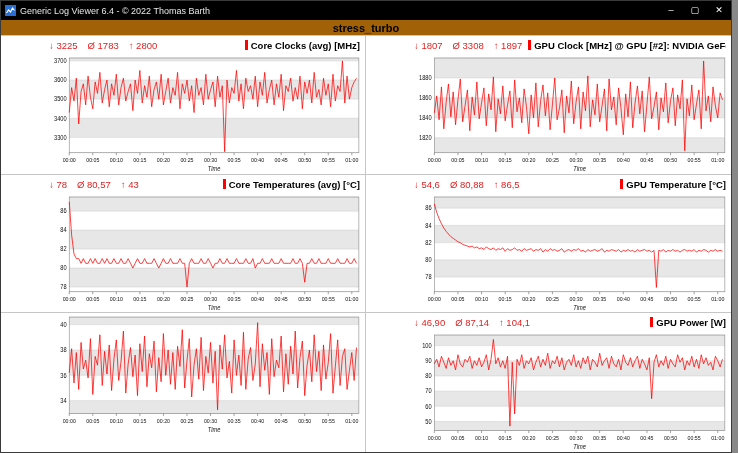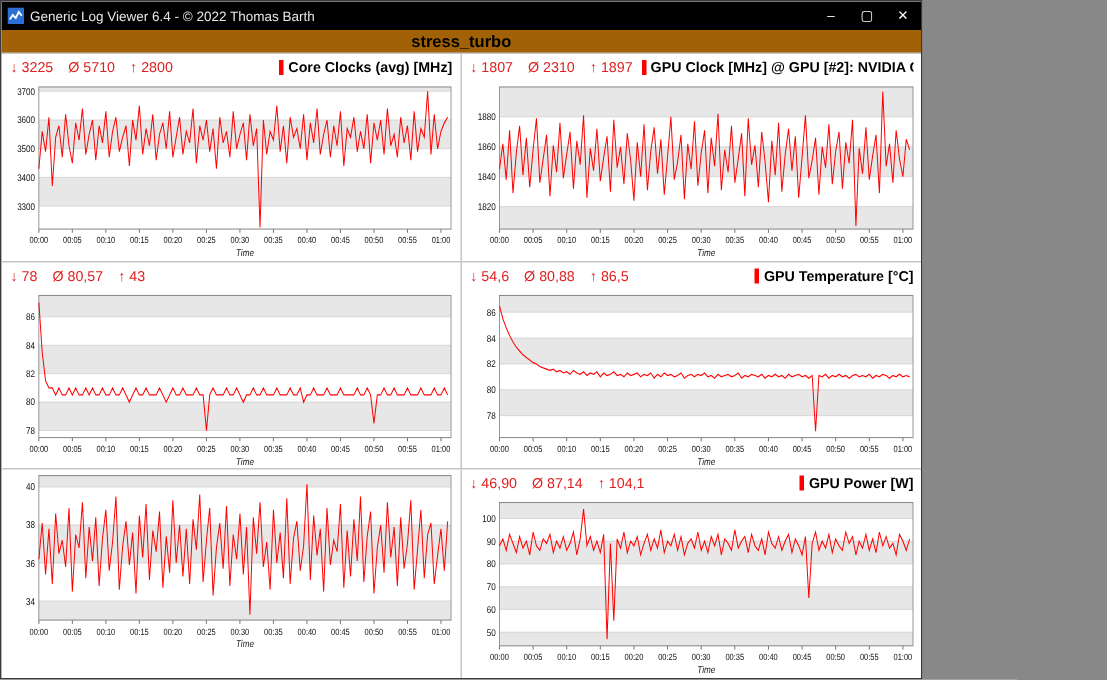--- a/index.html
+++ b/index.html
@@ -1,27 +1,27 @@
 <!DOCTYPE html>
 <html><head>
 <meta charset="utf-8">
 <style>
   html,body{margin:0;padding:0;background:#888;}
-  .window{width:615px;height:453px;box-sizing:border-box;display:flex;flex-direction:column;
+  .window{width:732px;height:453px;box-sizing:border-box;display:flex;flex-direction:column;
     background:#fff;border:1px solid #3a3a3a;font-family:"Liberation Sans",sans-serif;overflow:hidden;}
   .titlebar{height:19px;flex:none;background:#000;color:#eee;display:flex;align-items:center;padding-left:4px;}
   .app-icon{width:11px;height:11px;flex:none;margin-right:4px;}
   .title-text{font-size:9px;color:#e6e6e6;white-space:nowrap;}
   .win-controls{margin-left:auto;display:flex;height:100%;}
   .win-btn{width:24px;text-align:center;font-size:9px;line-height:19px;color:#fff;cursor:default;}
   .tabheader{height:15px;flex:none;background:#a16207;border-bottom:1px solid #c6c6c6;
     display:flex;align-items:center;justify-content:center;font-size:11px;font-weight:bold;color:#000;}
   .grid{flex:1;display:grid;grid-template-columns:1fr 1fr;grid-template-rows:repeat(3,1fr);background:#fff;}
   .cell{border-right:1px solid #c6c6c6;border-bottom:1px solid #c6c6c6;display:flex;flex-direction:column;
-    overflow:hidden;min-width:0;min-height:0;}
+    overflow:hidden;min-width:0;min-height:0;padding-left:42px;}
   .cell:nth-child(even){border-right:none;}
   .cell:nth-child(n+5){border-bottom:none;}
   .panel-header{height:17px;flex:none;display:flex;justify-content:space-between;align-items:center;
     padding:1px 5px 0 6px;min-width:0;}
   .stats{display:flex;gap:10px;color:#e01f1f;font-size:9.5px;white-space:nowrap;flex:none;}
   .legend{display:flex;align-items:flex-start;gap:3px;min-width:0;margin-left:6px;}
   .legend-mark{width:3px;height:10px;background:#ff0000;flex:none;}
   .legend-title{font-size:9.5px;font-weight:bold;color:#000;white-space:nowrap;overflow:hidden;text-overflow:clip;}
   svg.plot{display:block;width:100%;height:calc(100% - 17px);}
 </style>
@@ -44,21 +44,21 @@
   </div>
 
   <div class="tabheader">stress_turbo</div>
 
   <div class="grid">
 
     <div class="cell">
       <div class="panel-header">
         <div class="stats">
           <span>↓ 3225</span>
-          <span>Ø 5710</span>
+          <span>Ø 1783</span>
           <span>↑ 2800</span>
         </div>
         <div class="legend">
           <span class="legend-mark"></span>
           <span class="legend-title">Core Clocks (avg) [MHz]</span>
         </div>
       </div>
       <svg class="plot" preserveAspectRatio="none" viewBox="0 0 368 120">
           <rect x="30" y="4.00" width="331" height="2.88" fill="#e7e7e7"></rect>
           <rect x="30" y="6.88" width="331" height="19.19" fill="#ffffff"></rect>
@@ -105,21 +105,21 @@
           <text x="195.5" y="117" text-anchor="middle" font-size="6.5" font-style="italic" fill="#111">Time</text>
           <rect x="30" y="4" width="331" height="95" fill="none" stroke="#8a8a8a" stroke-width="0.7"></rect>
           <polyline points="30.0,58.7 32.7,33.7 35.4,47.2 38.1,24.2 40.8,70.2 43.5,37.6 46.1,29.9 48.8,51.0 51.5,22.2 54.2,43.3 56.9,54.9 59.6,28.0 62.3,39.5 65.0,18.4 67.7,49.1 70.4,35.7 73.1,26.1 75.7,52.9 78.4,29.9 81.1,41.4 83.8,20.3 86.5,51.0 89.2,33.7 91.9,24.2 94.6,47.2 97.3,37.6 100.0,29.9 102.7,56.8 105.3,26.1 108.0,39.5 110.7,16.5 113.4,49.1 116.1,31.8 118.8,43.3 121.5,22.2 124.2,52.9 126.9,35.7 129.6,28.0 132.3,45.3 135.0,20.3 137.6,51.0 140.3,37.6 143.0,24.2 145.7,49.1 148.4,33.7 151.1,41.4 153.8,18.4 156.5,54.9 159.2,29.9 161.9,39.5 164.6,26.1 167.2,47.2 169.9,31.8 172.6,58.7 175.3,24.2 178.0,41.4 180.7,33.7 183.4,51.0 186.1,20.3 188.8,45.3 191.5,35.7 194.2,28.0 196.8,52.9 199.5,22.2 202.2,43.3 204.9,31.8 207.6,98.0 210.3,26.1 213.0,49.1 215.7,33.7 218.4,39.5 221.1,16.5 223.8,47.2 226.4,29.9 229.1,54.9 231.8,24.2 234.5,37.6 237.2,31.8 239.9,45.3 242.6,22.2 245.3,52.9 248.0,28.0 250.7,41.4 253.4,18.4 256.0,49.1 258.7,35.7 261.4,26.1 264.1,51.0 266.8,29.9 269.5,43.3 272.2,20.3 274.9,56.8 277.6,31.8 280.3,37.6 283.0,24.2 285.7,47.2 288.3,33.7 291.0,45.3 293.7,22.2 296.4,54.9 299.1,28.0 301.8,39.5 304.5,26.1 307.2,49.1 309.9,18.4 312.6,43.3 315.3,35.7 317.9,51.0 320.6,24.2 323.3,41.4 326.0,29.9 328.7,52.9 331.4,20.3 334.1,47.2 336.8,31.8 339.5,37.6 342.2,6.9 344.9,49.1 347.5,22.2 350.2,45.3 352.9,33.7 355.6,28.0 358.3,24.2" fill="none" stroke="#ff0000" stroke-width="0.8"></polyline>
         </svg>
     </div>
 
     <div class="cell">
       <div class="panel-header">
         <div class="stats">
           <span>↓ 1807</span>
-          <span>Ø 2310</span>
+          <span>Ø 3308</span>
           <span>↑ 1897</span>
         </div>
         <div class="legend">
           <span class="legend-mark"></span>
           <span class="legend-title">GPU Clock [MHz] @ GPU [#2]: NVIDIA GeForce RTX 5070 Laptop</span>
         </div>
       </div>
       <svg class="plot" preserveAspectRatio="none" viewBox="0 0 368 120">
           <rect x="30" y="4.00" width="331" height="20.00" fill="#e7e7e7"></rect>
           <rect x="30" y="24.00" width="331" height="20.00" fill="#ffffff"></rect>
@@ -165,20 +165,24 @@
           <polyline points="30.0,59.0 32.7,42.0 35.4,66.0 38.1,33.0 40.8,75.0 43.5,48.0 46.1,30.0 48.8,63.0 51.5,38.0 54.2,71.0 56.9,46.0 59.6,25.0 62.3,68.0 65.0,52.0 67.7,36.0 70.4,77.0 73.1,43.0 75.7,61.0 78.4,28.0 81.1,65.0 83.8,49.0 86.5,34.0 89.2,72.0 91.9,40.0 94.6,56.0 97.3,23.0 100.0,78.0 102.7,45.0 105.3,60.0 108.0,32.0 110.7,67.0 113.4,51.0 116.1,37.0 118.8,74.0 121.5,26.0 124.2,58.0 126.9,44.0 129.6,69.0 132.3,35.0 135.0,53.0 137.6,80.0 140.3,41.0 143.0,64.0 145.7,29.0 148.4,73.0 151.1,47.0 153.8,31.0 156.5,62.0 159.2,39.0 161.9,76.0 164.6,50.0 167.2,24.0 169.9,66.0 172.6,54.0 175.3,36.0 178.0,79.0 180.7,42.0 183.4,59.0 186.1,27.0 188.8,70.0 191.5,48.0 194.2,33.0 196.8,75.0 199.5,38.0 202.2,57.0 204.9,22.0 207.6,73.0 210.3,46.0 213.0,61.0 215.7,30.0 218.4,68.0 221.1,52.0 223.8,35.0 226.4,77.0 229.1,25.0 231.8,56.0 234.5,43.0 237.2,71.0 239.9,34.0 242.6,54.0 245.3,81.0 248.0,40.0 250.7,63.0 253.4,28.0 256.0,74.0 258.7,49.0 261.4,32.0 264.1,60.0 266.8,37.0 269.5,78.0 272.2,51.0 274.9,23.0 277.6,65.0 280.3,53.0 283.0,38.0 285.7,76.0 288.3,44.0 291.0,58.0 293.7,29.0 296.4,69.0 299.1,47.0 301.8,34.0 304.5,72.0 307.2,41.0 309.9,55.0 312.6,26.0 315.3,97.0 317.9,45.0 320.6,62.0 323.3,31.0 326.0,66.0 328.7,50.0 331.4,36.0 334.1,75.0 336.8,7.0 339.5,57.0 342.2,42.0 344.9,68.0 347.5,33.0 350.2,52.0 352.9,64.0 355.6,39.0 358.3,46.0" fill="none" stroke="#ff0000" stroke-width="0.8"></polyline>
         </svg>
     </div>
 
     <div class="cell">
       <div class="panel-header">
         <div class="stats">
           <span>↓ 78</span>
           <span>Ø 80,57</span>
           <span>↑ 43</span>
+        </div>
+        <div class="legend">
+          <span class="legend-mark"></span>
+          <span class="legend-title">Core Temperatures (avg) [°C]</span>
         </div>
       </div>
       <svg class="plot" preserveAspectRatio="none" viewBox="0 0 368 120">
           <rect x="30" y="4.00" width="331" height="14.25" fill="#e7e7e7"></rect>
           <rect x="30" y="18.25" width="331" height="19.00" fill="#ffffff"></rect>
           <rect x="30" y="37.25" width="331" height="19.00" fill="#e7e7e7"></rect>
           <rect x="30" y="56.25" width="331" height="19.00" fill="#ffffff"></rect>
           <rect x="30" y="75.25" width="331" height="19.00" fill="#e7e7e7"></rect>
           <rect x="30" y="94.25" width="331" height="4.75" fill="#ffffff"></rect>
           <line x1="30" x2="361" y1="18.25" y2="18.25" stroke="#c9c9c9" stroke-width="0.5"></line>

